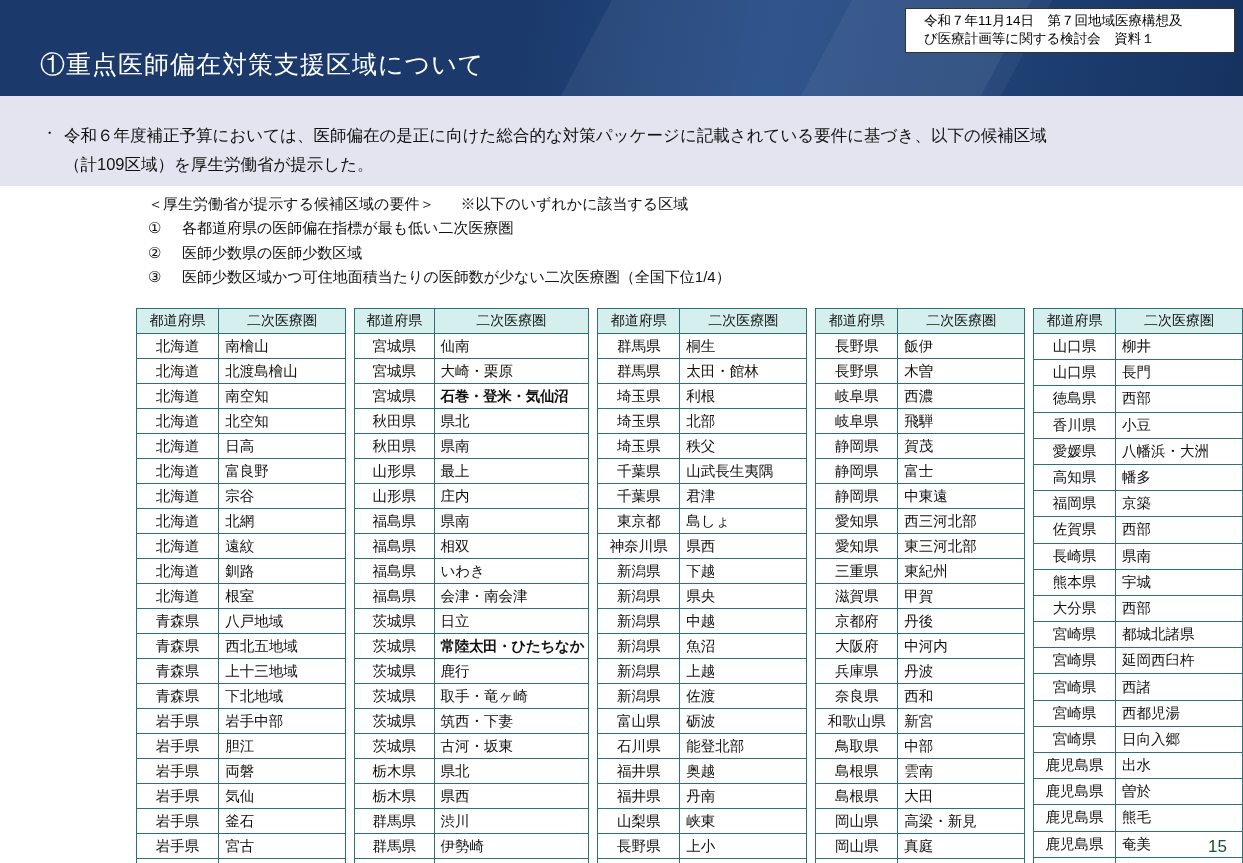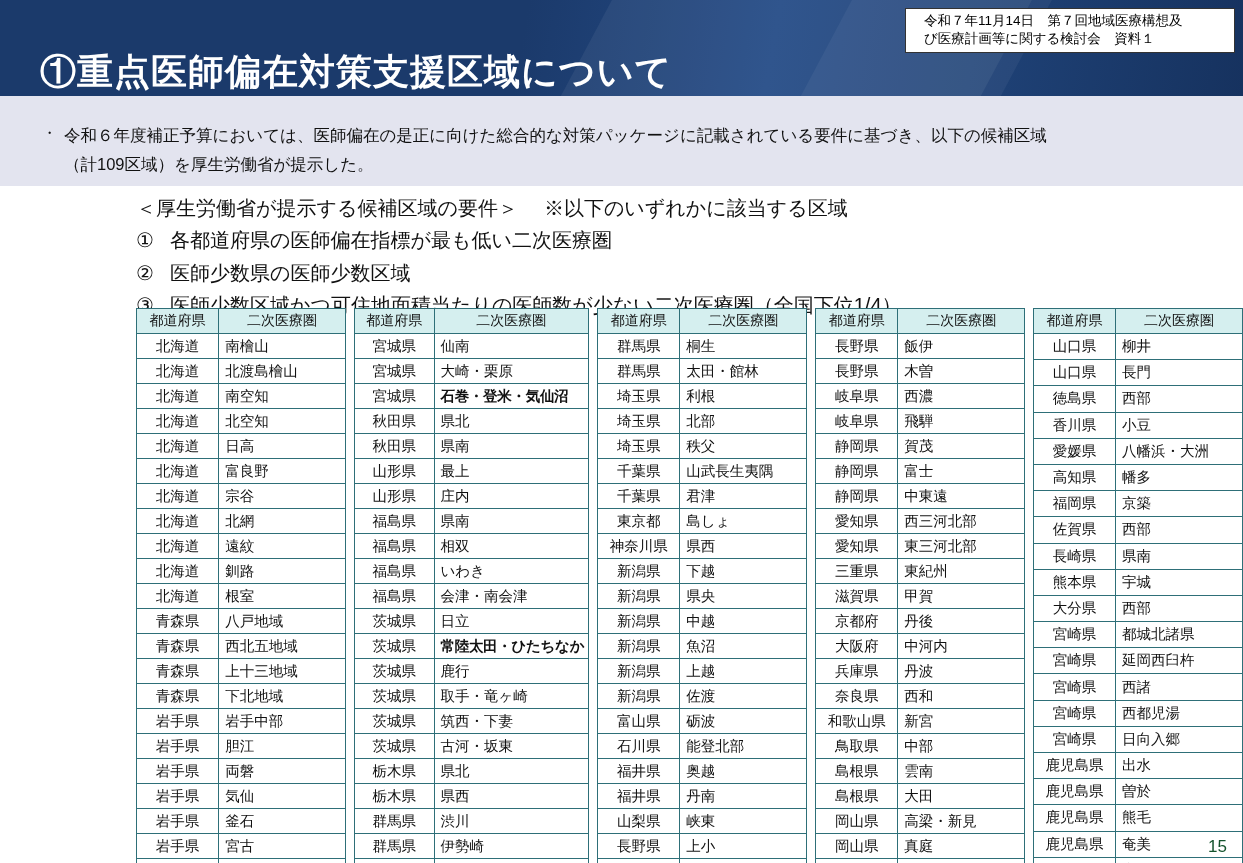--- a/index.html
+++ b/index.html
@@ -35,22 +35,22 @@
     position: absolute;
     left: 820px; top: -40px;
     width: 200px; height: 200px;
     background: rgba(255,255,255,0.05);
     transform: skewX(-28deg);
   }
   .header-title {
     position: absolute;
     left: 40px;
     top: 48px;
-    font-size: 36px;
-    font-weight: bold;
+    font-size: 25px;
+    font-weight: normal;
     color: #ffffff;
     letter-spacing: 1px;
     white-space: nowrap;
   }
   .doc-ref {
     position: absolute;
     right: 8px;
     top: 8px;
     width: 330px;
     border: 1px solid #333;
@@ -83,23 +83,23 @@
     width: 1160px;
     font-size: 16.5px;
     line-height: 1.75;
     color: #111;
   }
   .lead-text .l2 { display: block; text-indent: 0; }
 
   
   .criteria {
     position: absolute;
-    left: 136px;
+    left: 148px;
     top: 192px;
-    font-size: 20px;
+    font-size: 15px;
     line-height: 1.62;
     color: #111;
   }
   .criteria .row { white-space: nowrap; }
   .criteria .num { display: inline-block; width: 34px; }
   .criteria .gap { display: inline-block; width: 26px; }
 
   
   .tables {
     position: absolute;

